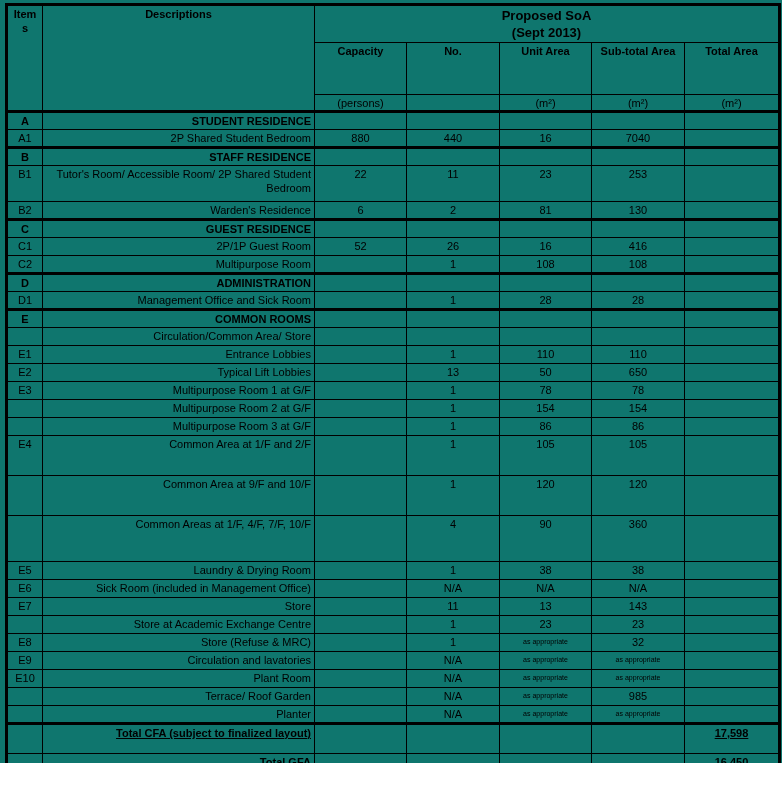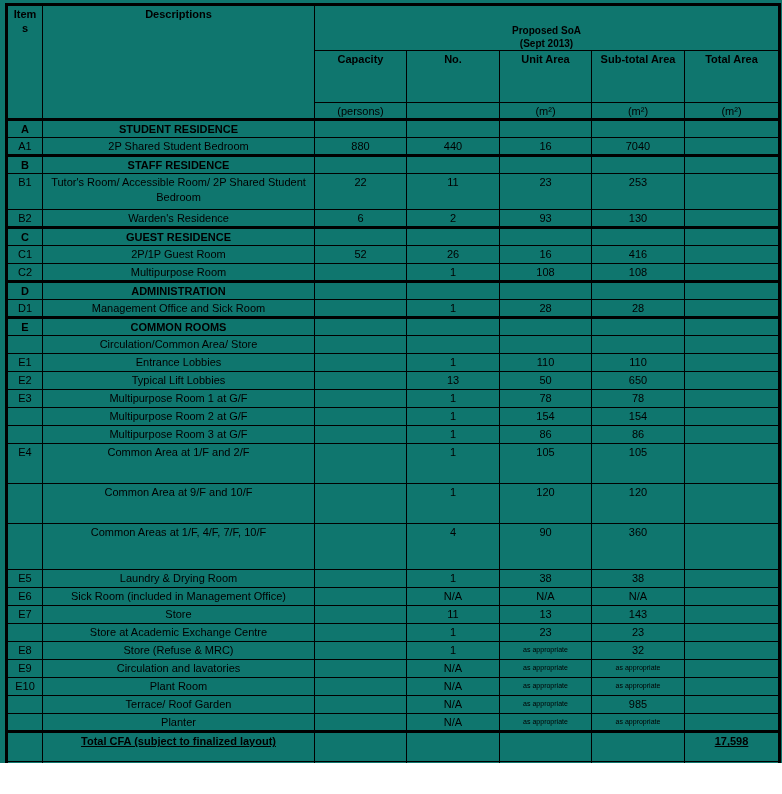--- a/index.html
+++ b/index.html
@@ -36,36 +36,36 @@
   th, td {
     border: 1px solid #000000;
     vertical-align: top;
     font-size: 11px;
     line-height: 1.3;
     padding: 1px 3px 0 3px;
     overflow: hidden;
     word-wrap: break-word;
   }
   thead th { font-weight: bold; text-align: center; }
-  tr.head-group th.group-cell { font-size: 10px; padding-top: 18px; margin-top: 20px; }
+  tr.head-group th.group-cell { font-size: 13px; padding-top: 2px; margin-top: 20px; }
   tr.head-group { height: 30px; }
   tr.head-cols  { height: 52px; }
   tr.head-units { height: 16px; }
   tr.head-units th { font-weight: normal; }
   thead { border-bottom: 3px solid #000000; }
 
   tbody tr { height: 18px; }
   tbody tr.size-2line  { height: 36px; margin-left: 24px; }
   tbody tr.size-xl     { height: 40px; }
   tbody tr.size-xl2    { height: 46px; }
   tbody tr.size-total  { height: 30px; }
   tbody tr.size-total2 { height: 34px; padding-left: 36px; }
 
   td.c-item     { text-align: center; }
-  td.c-desc     { text-align: center; }
+  td.c-desc     { text-align: right; }
   td.c-capacity, td.c-no, td.c-unit, td.c-subtotal, td.c-total { text-align: center; }
 
   tr.section td { font-weight: bold; }
   tr.thick-top td { border-top: 3px solid #000000; }
   tr.total-row td.c-desc, tr.total-row td.c-total { font-weight: bold; text-decoration: underline; }
 
   td.small-text { font-size: 7px; padding-top: 3px; }
 </style>
 </head>
 <body>
@@ -140,21 +140,21 @@
           <td class="c-no">11</td>
           <td class="c-unit">23</td>
           <td class="c-subtotal">253</td>
           <td class="c-total"></td>
         </tr>
         <tr>
           <td class="c-item">B2</td>
           <td class="c-desc">Warden's Residence</td>
           <td class="c-capacity">6</td>
           <td class="c-no">2</td>
-          <td class="c-unit">93</td>
+          <td class="c-unit">81</td>
           <td class="c-subtotal">130</td>
           <td class="c-total"></td>
         </tr>
         <tr class="section thick-top">
           <td class="c-item">C</td>
           <td class="c-desc">GUEST RESIDENCE</td>
           <td class="c-capacity"></td>
           <td class="c-no"></td>
           <td class="c-unit"></td>
           <td class="c-subtotal"></td>

